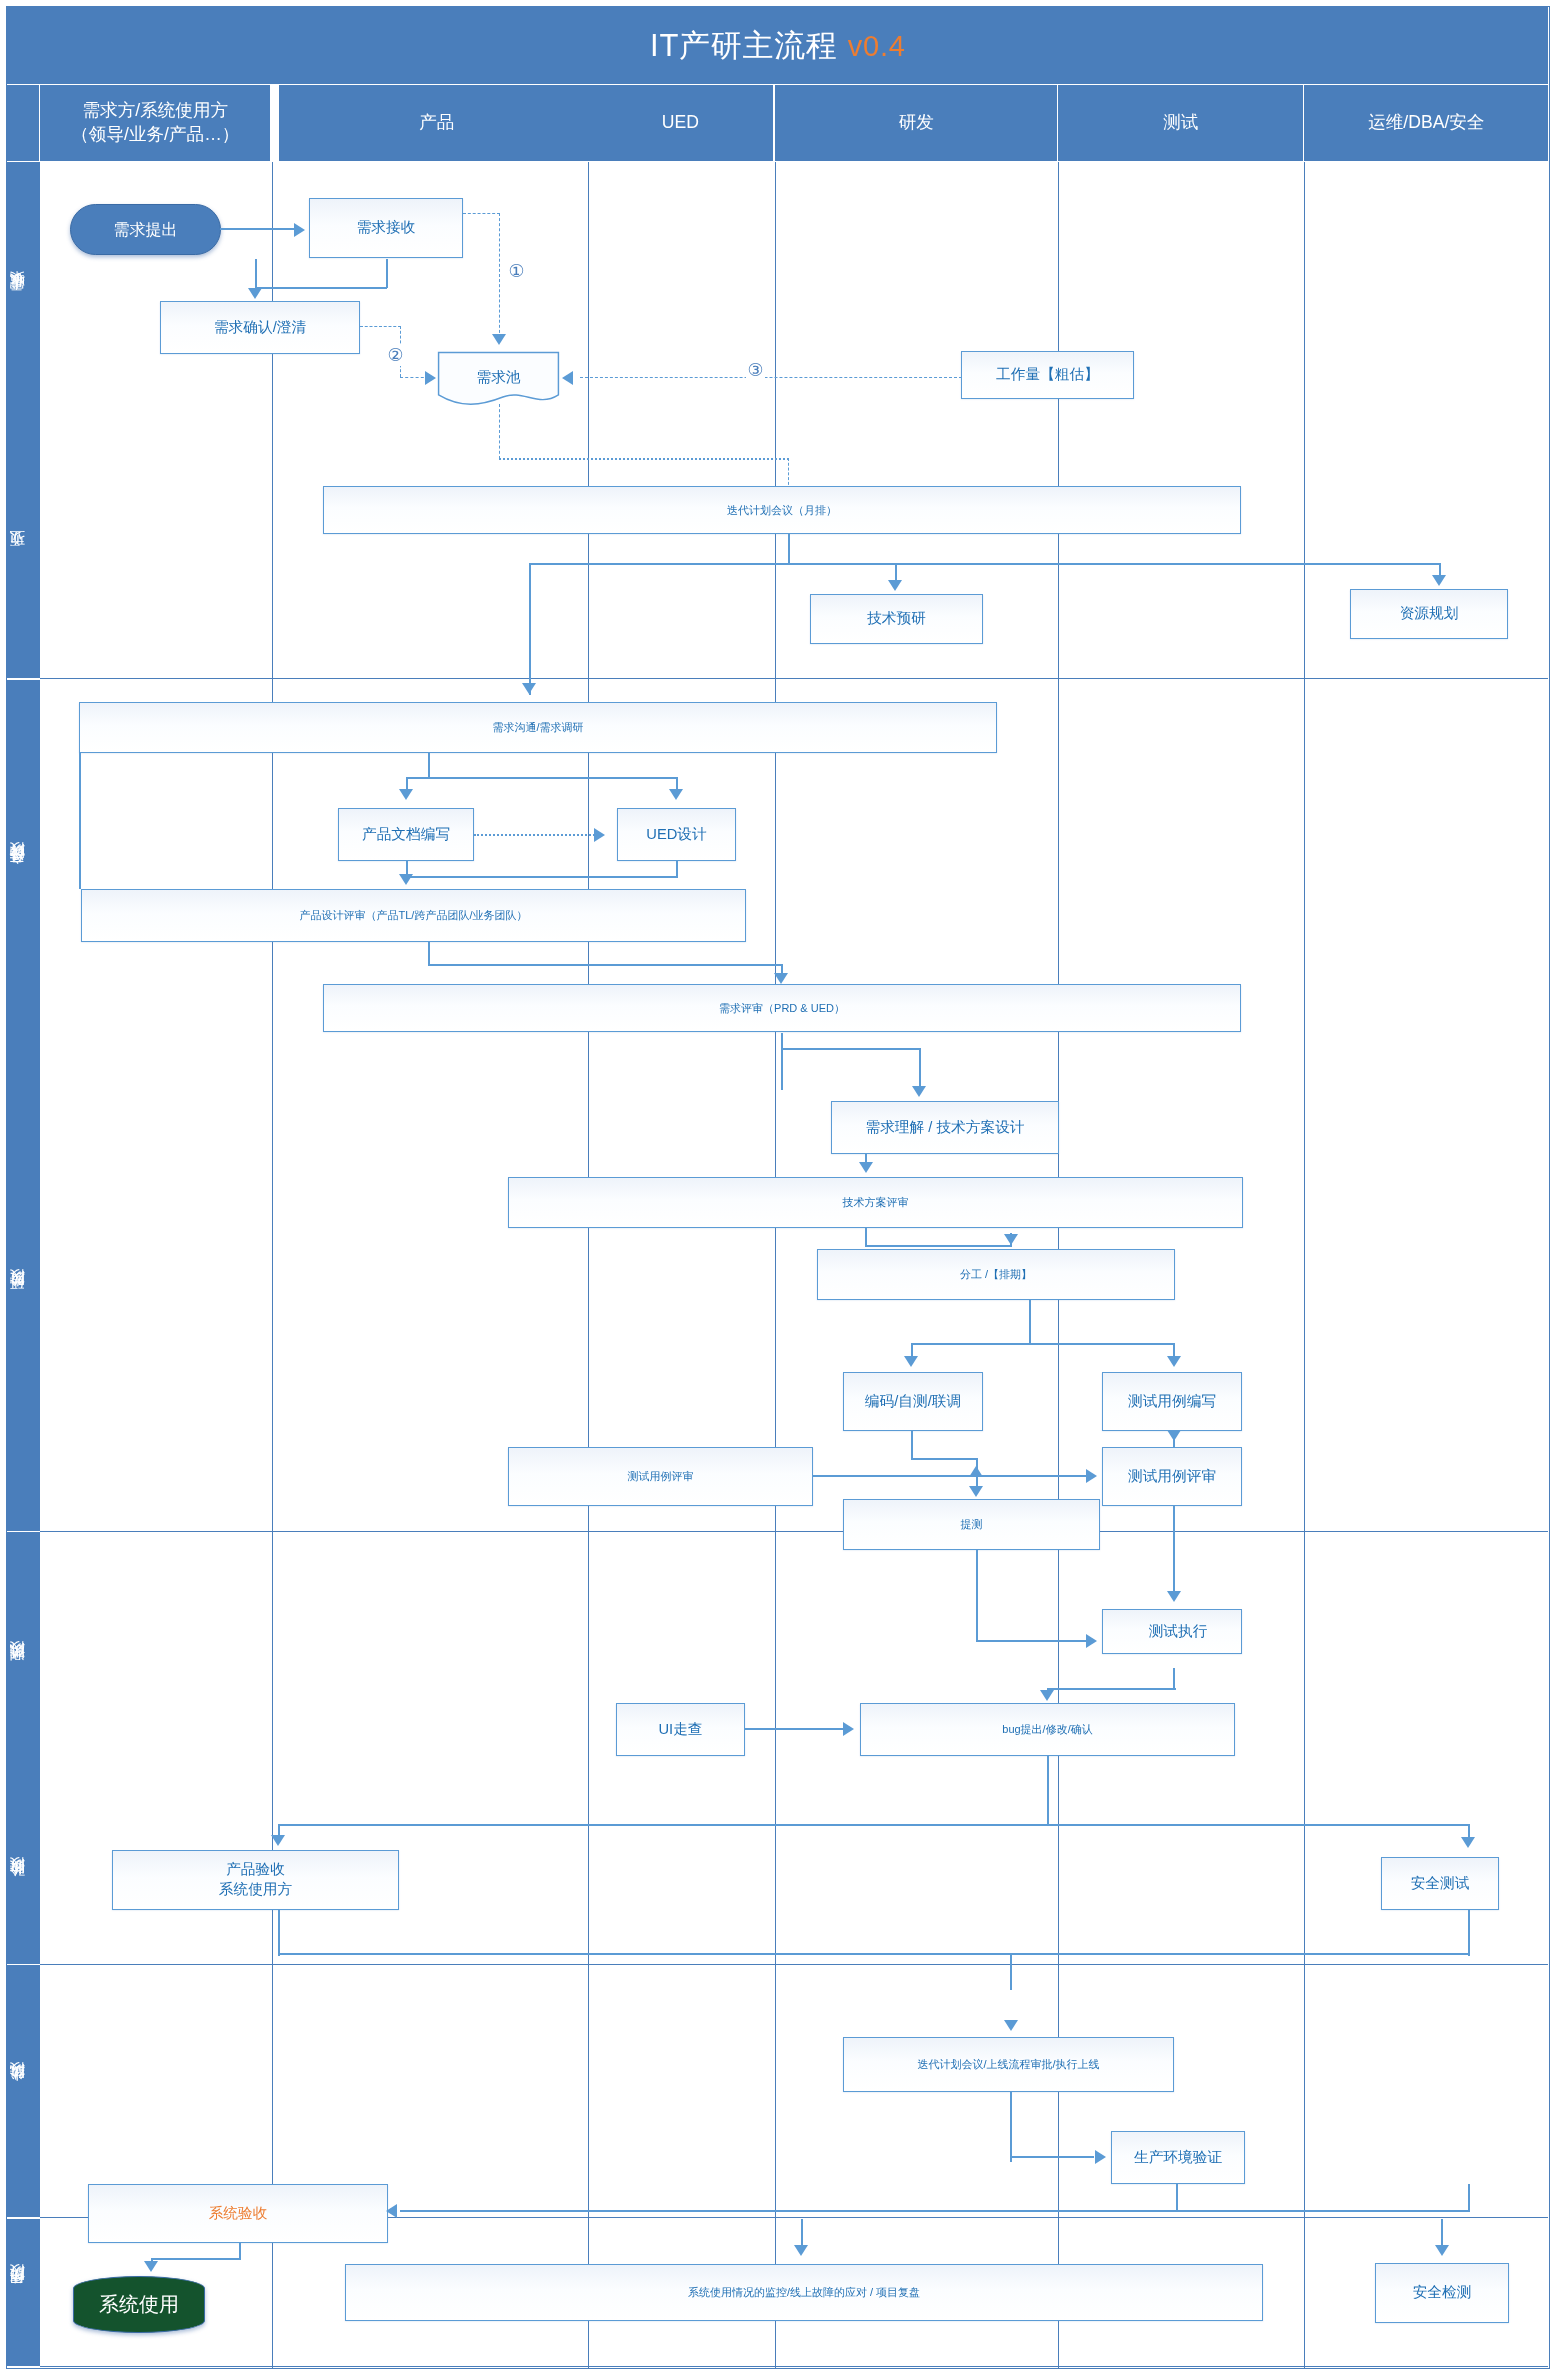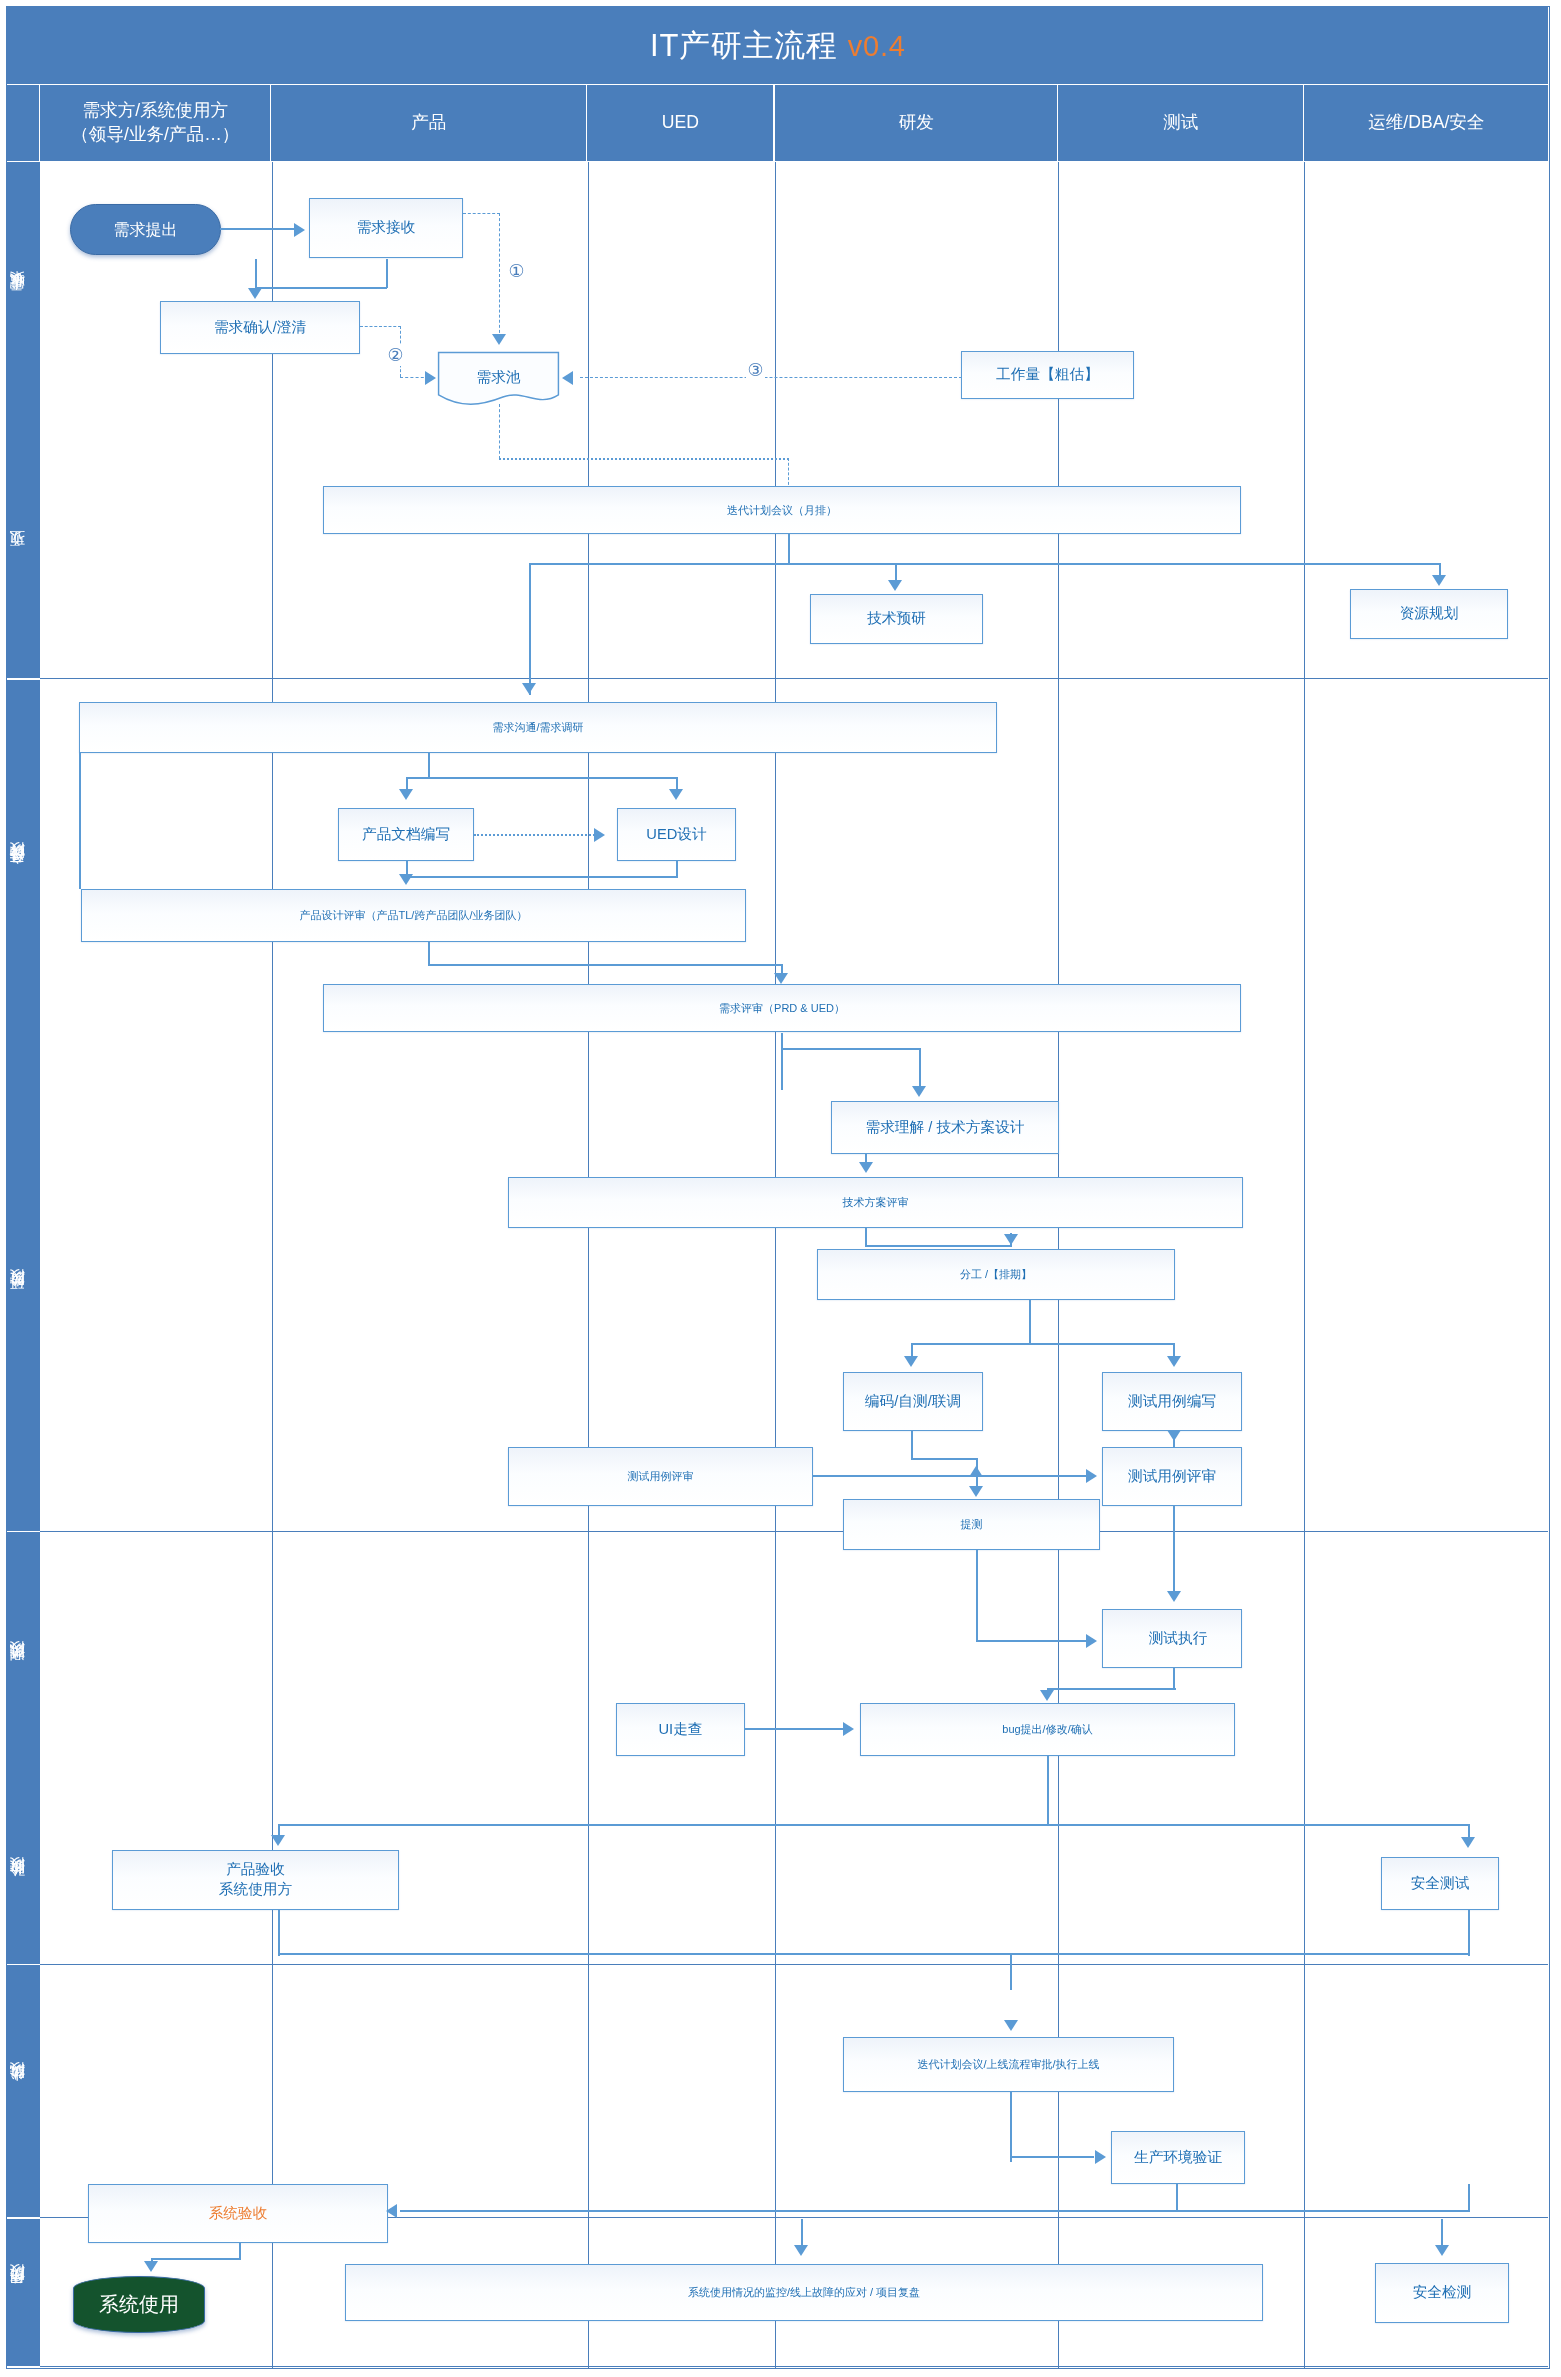--- a/index.html
+++ b/index.html
@@ -188,21 +188,21 @@
   <div class="title-band">
     <div class="title-text">
       <span>IT产研主流程</span><span class="title-ver">v0.4</span>
     </div>
   </div>
 
   <div class="hdr-row">
     <div class="hdr-corner"></div>
     <div class="hdr-cell" style="left:33px;width:231px;">需求方/系统使用方
 （领导/业务/产品…）</div>
-    <div class="hdr-cell" style="left:264px;width:316px;">产品</div>
+    <div class="hdr-cell" style="left:272px;width:316px;">产品</div>
     <div class="hdr-cell" style="left:580px;width:187px;">UED</div>
     <div class="hdr-cell" style="left:768px;width:283px;">研发</div>
     <div class="hdr-cell" style="left:1051px;width:246px;">测试</div>
     <div class="hdr-cell" style="left:1297px;width:244px;">运维/DBA/安全</div>
   </div>
 
   <div class="lane-label" style="top:162px;height:276px;">
       <div class="lane-label-inner">
         <span>需求收集</span>
       </div>
@@ -379,21 +379,21 @@
   <div class="v" style="left:976px;top:1458px;height:31px;"></div>
   <div class="arrow down" style="left:969px;top:1486px;"></div>
 
   <div class="v" style="left:1173px;top:1431px;height:16px;"></div>
   <div class="arrow down" style="left:1167px;top:1430px;"></div>
 
   <div class="h" style="left:813px;top:1475px;width:276px;"></div>
   <div class="arrow right" style="left:1086px;top:1469px;"></div>
   <div class="arrow up" style="left:969px;top:1466px;"></div>
 
-  <div class="node" style="left:1102px;top:1609px;width:140px;height:59px;padding-left:12px;">测试执行</div>
+  <div class="node" style="left:1102px;top:1609px;width:140px;height:45px;padding-left:12px;">测试执行</div>
   <div class="node" style="left:616px;top:1703px;width:129px;height:53px;">UI走查</div>
   <div class="node wide" style="left:860px;top:1703px;width:375px;height:53px;">bug提出/修改/确认</div>
 
   <div class="v" style="left:1173px;top:1506px;height:88px;"></div>
   <div class="arrow down" style="left:1167px;top:1591px;"></div>
 
   <div class="v" style="left:976px;top:1550px;height:92px;"></div>
   <div class="h" style="left:976px;top:1640px;width:110px;"></div>
   <div class="arrow right" style="left:1086px;top:1634px;"></div>
 

